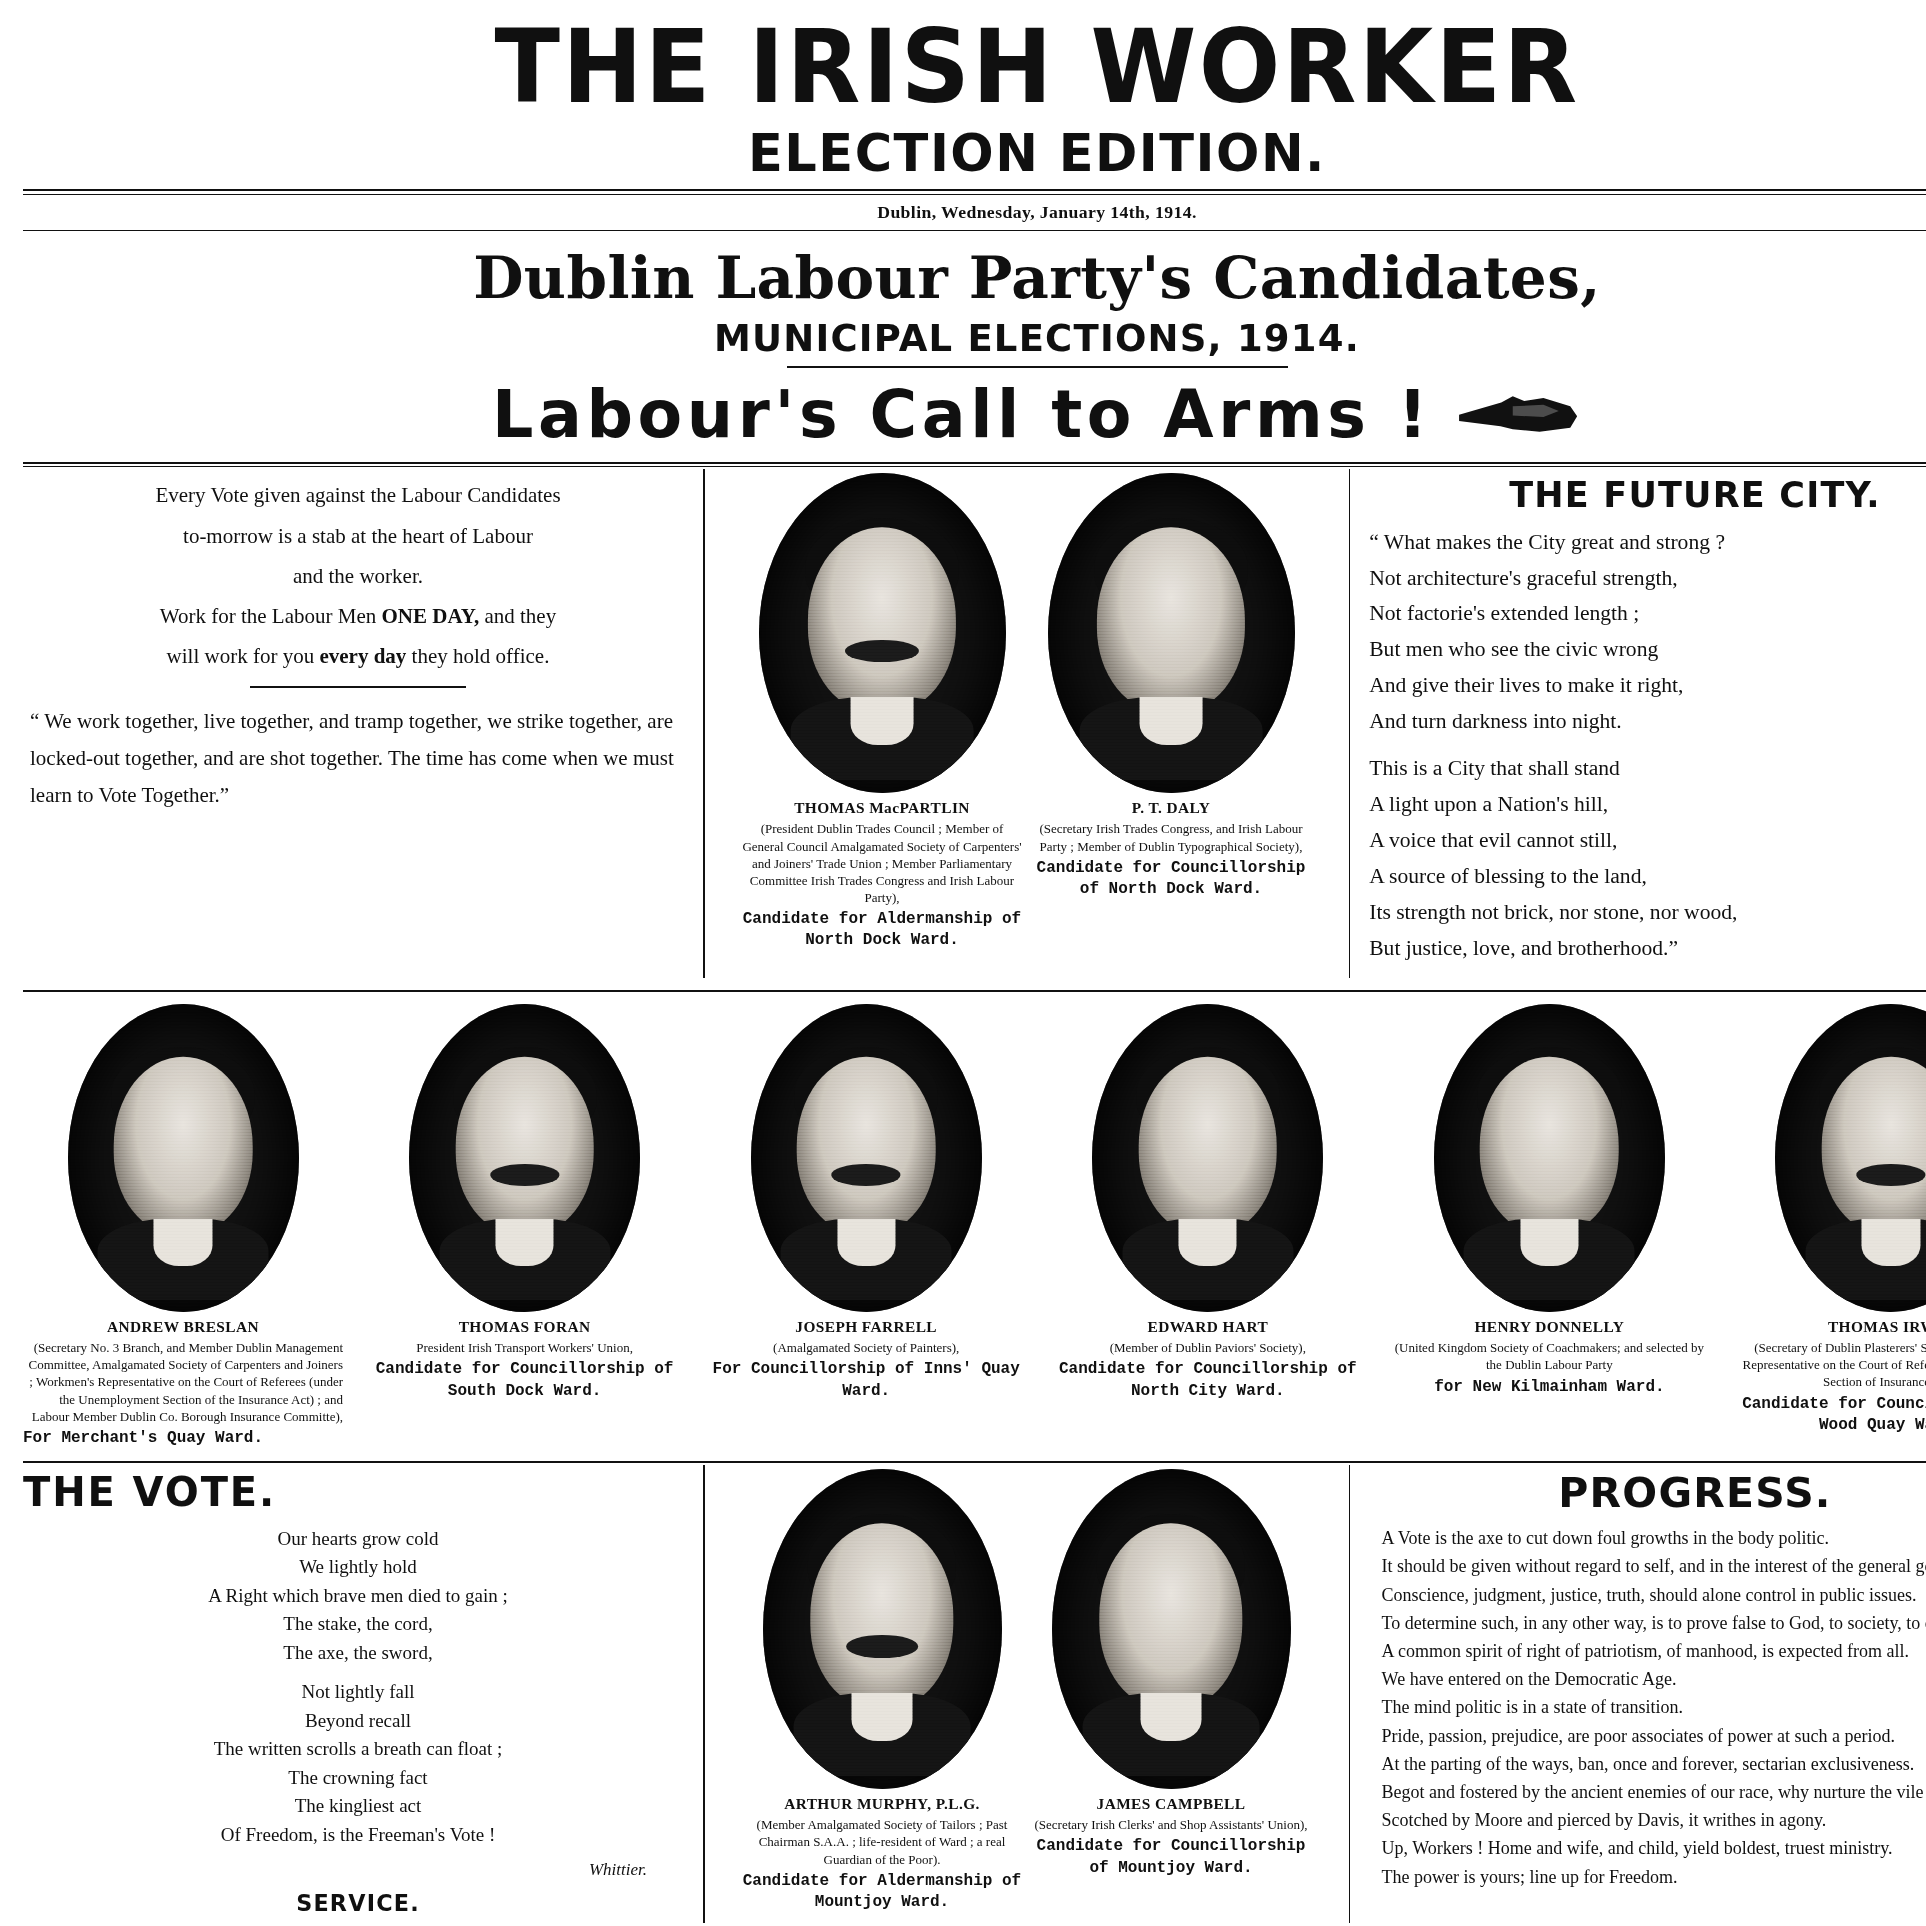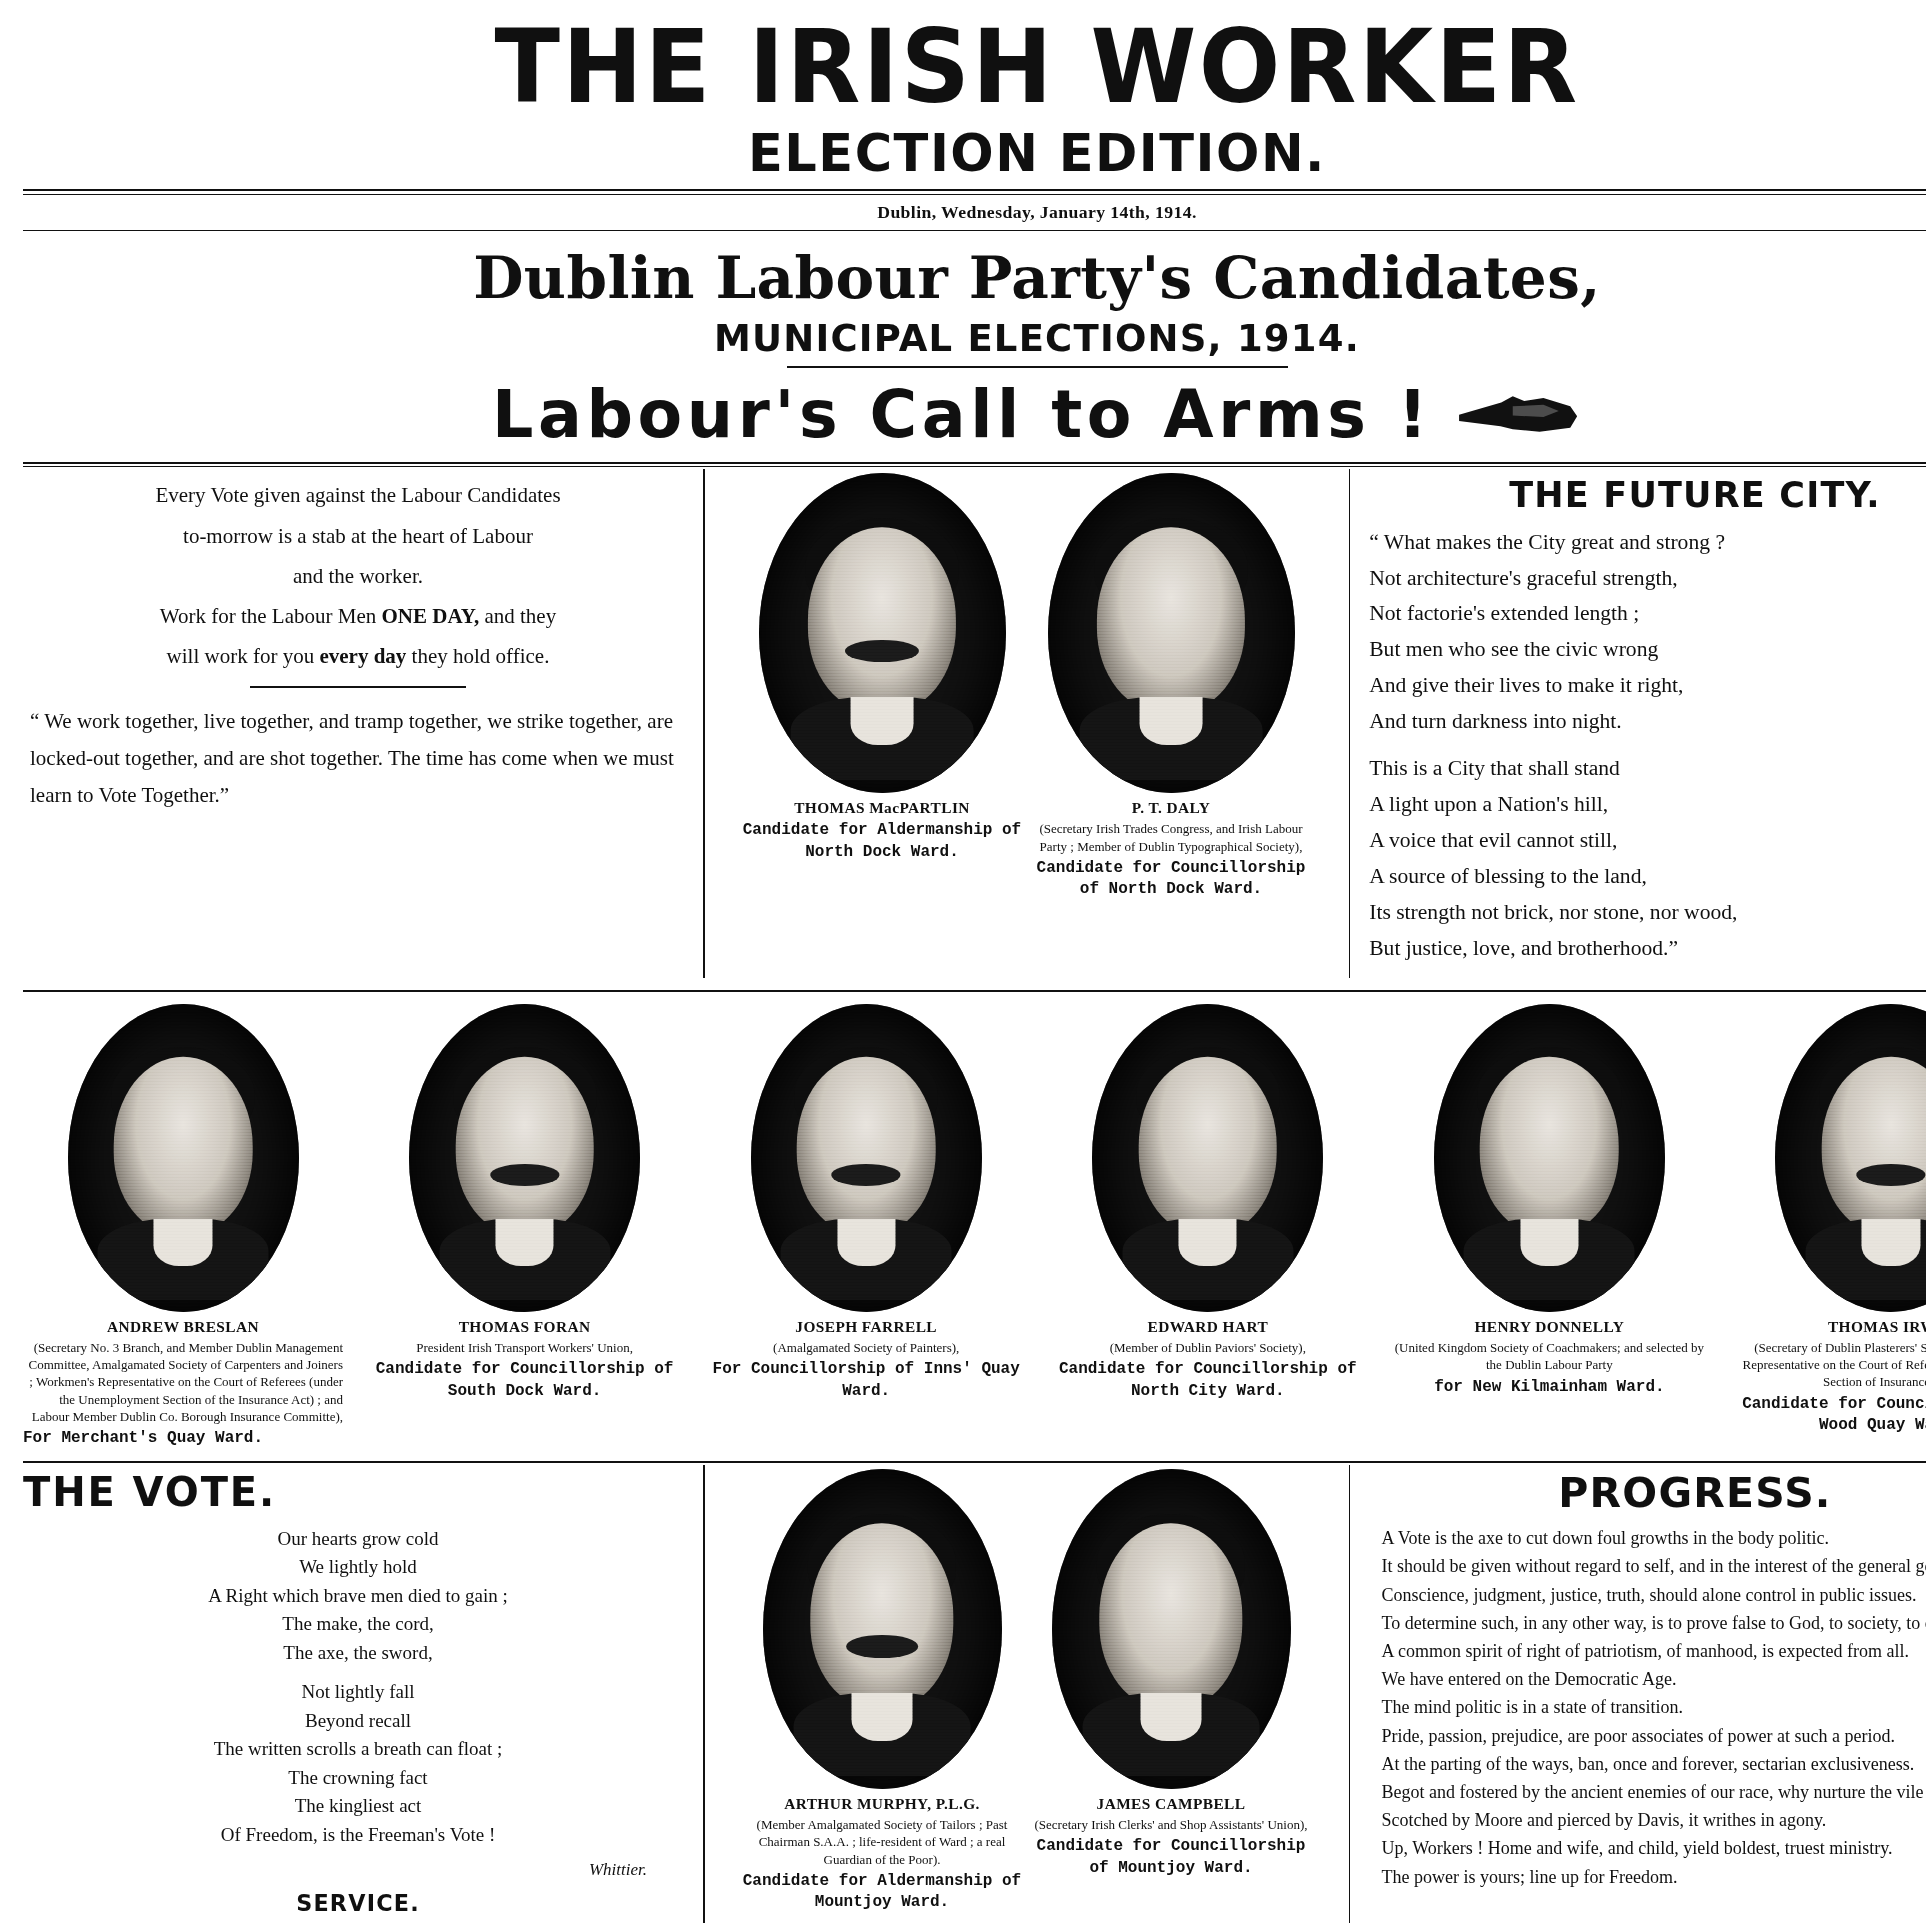--- a/index.html
+++ b/index.html
@@ -315,20 +315,21 @@
 
         <div class="portrait-block" style="width:285px;">
           <div class="oval" style="width:247px;height:320px;">
             <div class="hair"></div>
               <div class="face"></div>
               <div class="tache"></div>
               <div class="collar"></div>
               <div class="grain"></div>
           </div>
           <div class="caption-name">THOMAS MacPARTLIN</div>
+          <div class="caption-desc">(President Dublin Trades Council ; Member of General Council Amalgamated Society of Carpenters' and Joiners' Trade Union ; Member Parliamentary Committee Irish Trades Congress and Irish Labour Party),</div>
           <div class="caption-role">Candidate for Aldermanship of North Dock Ward.</div>
         </div>
 
         <div class="portrait-block" style="width:285px;">
           <div class="oval" style="width:247px;height:320px;">
             <div class="hair"></div>
               <div class="face"></div>
               <div class="collar"></div>
               <div class="grain"></div>
           </div>
@@ -451,21 +452,21 @@
 
   <div class="section">
 
     <div class="col-left">
       <div class="vote-head">THE VOTE.</div>
       <div class="vote-poem">
         <div class="stanza">
           <div>Our hearts grow cold</div>
           <div>We lightly hold</div>
           <div>A Right which brave men died to gain ;</div>
-          <div>The make, the cord,</div>
+          <div>The stake, the cord,</div>
           <div>The axe, the sword,</div>
         </div>
         <div class="stanza">
           <div>Not lightly fall</div>
           <div>Beyond recall</div>
           <div>The written scrolls a breath can float ;</div>
           <div>The crowning fact</div>
           <div>The kingliest act</div>
           <div>Of Freedom, is the Freeman's Vote !</div>
         </div>

